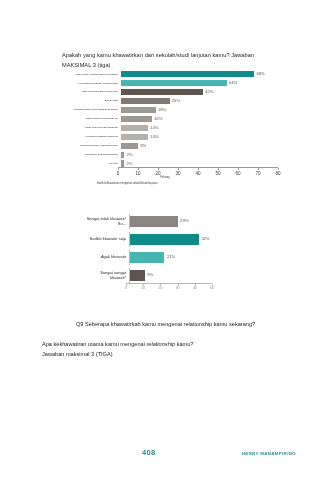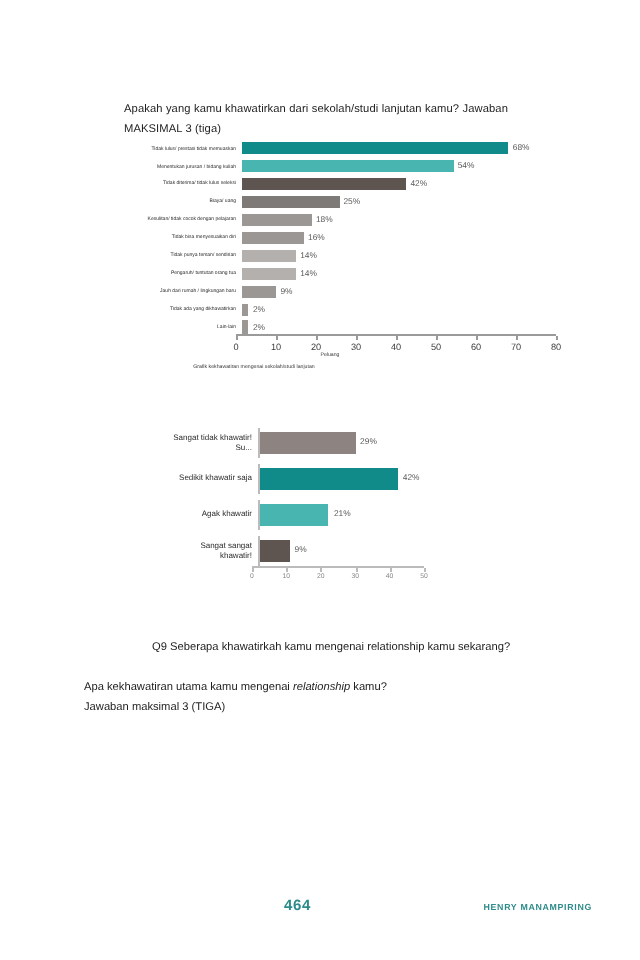--- a/index.html
+++ b/index.html
@@ -407,16 +407,16 @@
     <div class="q9-indent">Q9 Seberapa khawatirkah kamu mengenai relationship kamu sekarang?</div>
   </div>
 
   <div class="follow-block">
     <div>
       <span>Apa kekhawatiran utama kamu mengenai </span><span class="it">relationship</span><span> kamu?</span>
     </div>
     <div>Jawaban maksimal 3 (TIGA)</div>
   </div>
 
-  <div class="footer-page">464</div>
+  <div class="footer-page">408</div>
   <div class="footer-author">HENRY MANAMPIRING</div>
 
 </div>
 
 </body></html>

